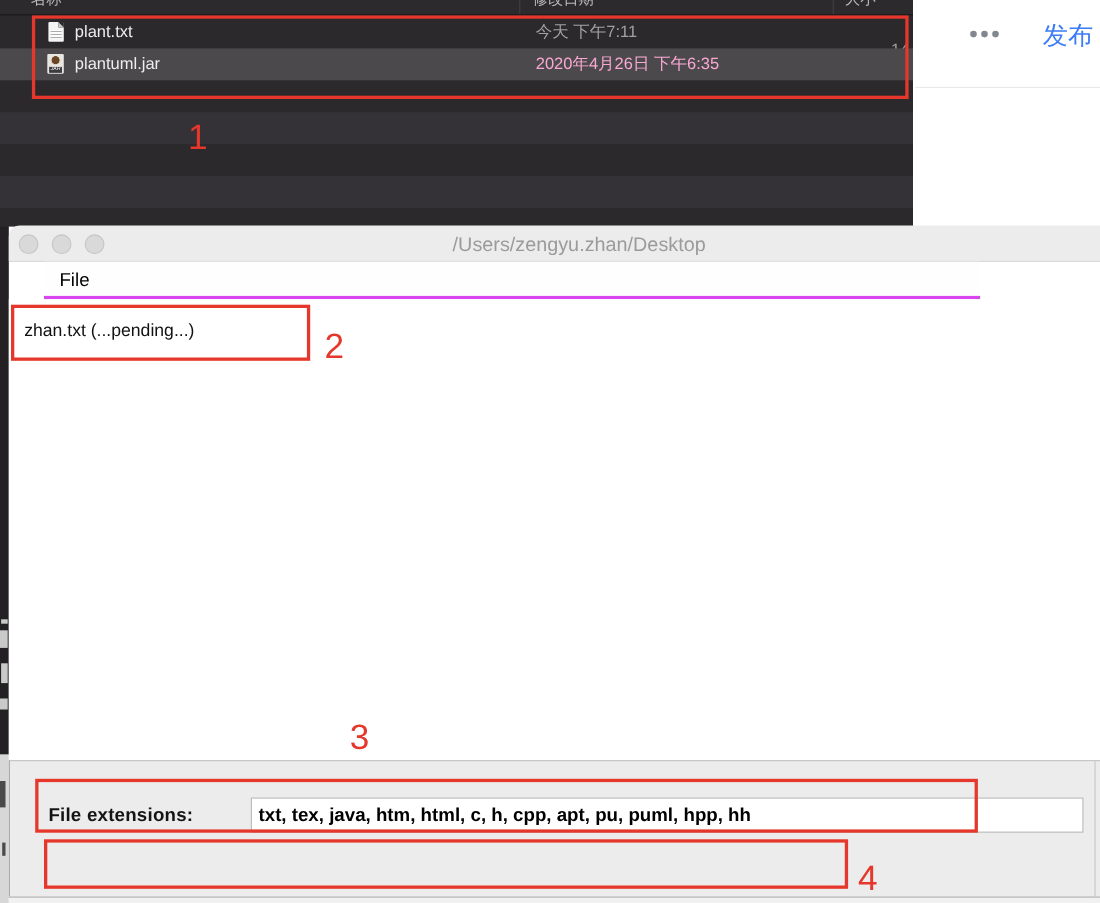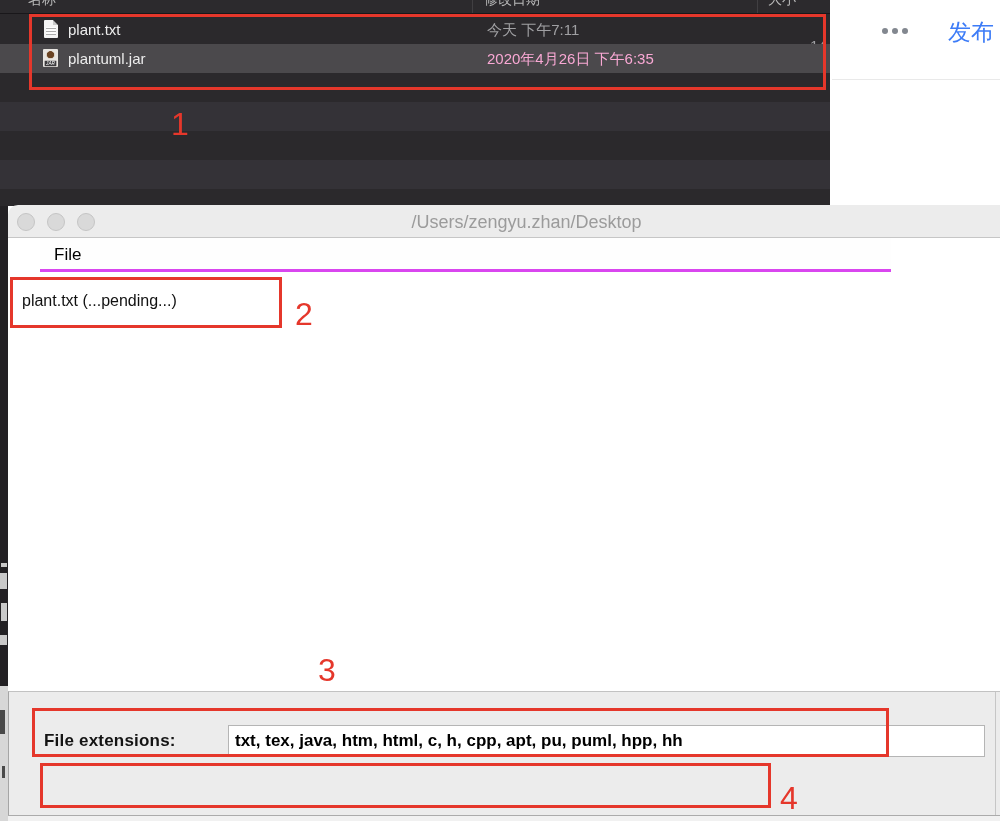--- a/index.html
+++ b/index.html
@@ -124,21 +124,21 @@
   <i class="tl" style="left:39px"></i>
   <i class="tl" style="left:69px"></i>
   <span class="title">/Users/zengyu.zhan/Desktop</span>
 </div>
 
 <div class="abs menubar">
   <span class="menu-file">File</span>
 </div>
 
 <div class="abs content">
-  <span class="pending">plant.txt (...pending...)</span>
+  <span class="pending">zhan.txt (...pending...)</span>
 </div>
 
 <div class="abs panel">
   <span class="ext-label">File extensions:</span>
   <input class="ext-input" type="text" value="txt, tex, java, htm, html, c, h, cpp, apt, pu, puml, hpp, hh" style="">
 </div>
 <i class="abs panel-vline"></i>
 <div class="abs below-panel"></div>
 
 <div class="ann-box" id="box1"></div>

